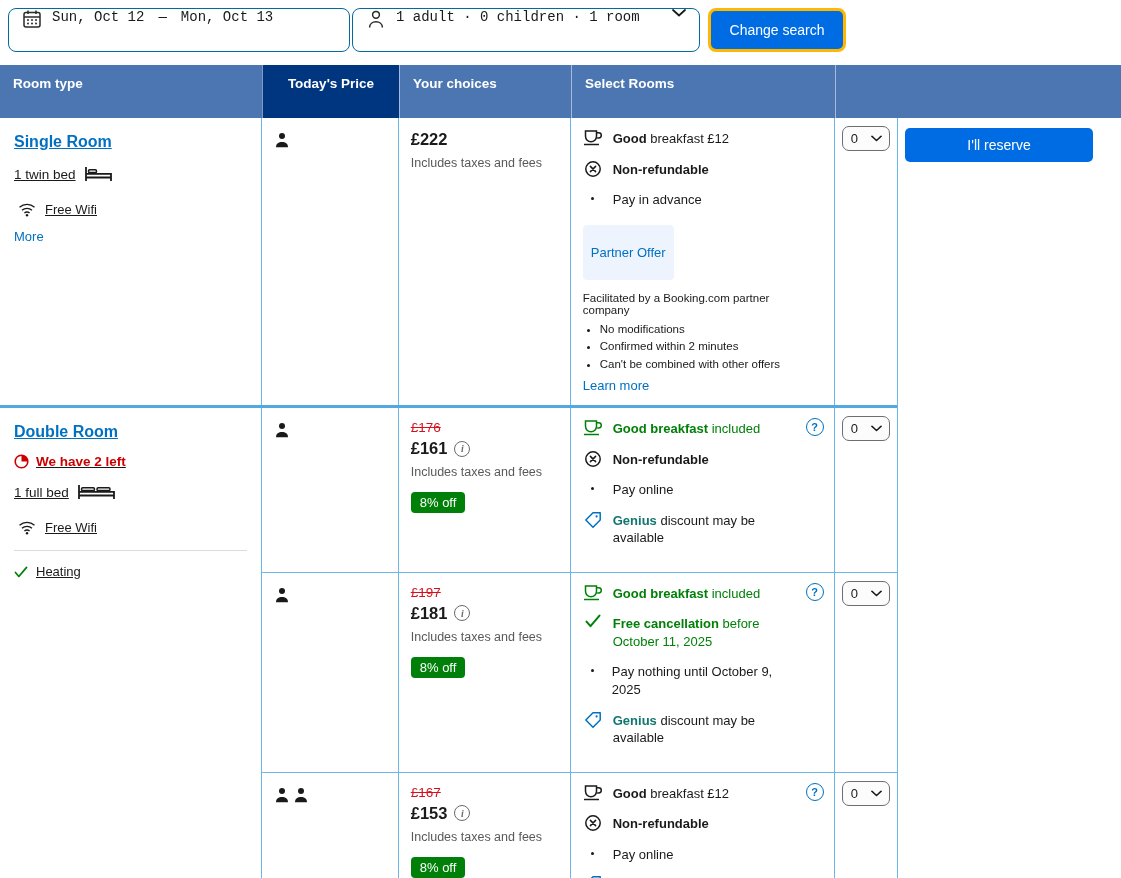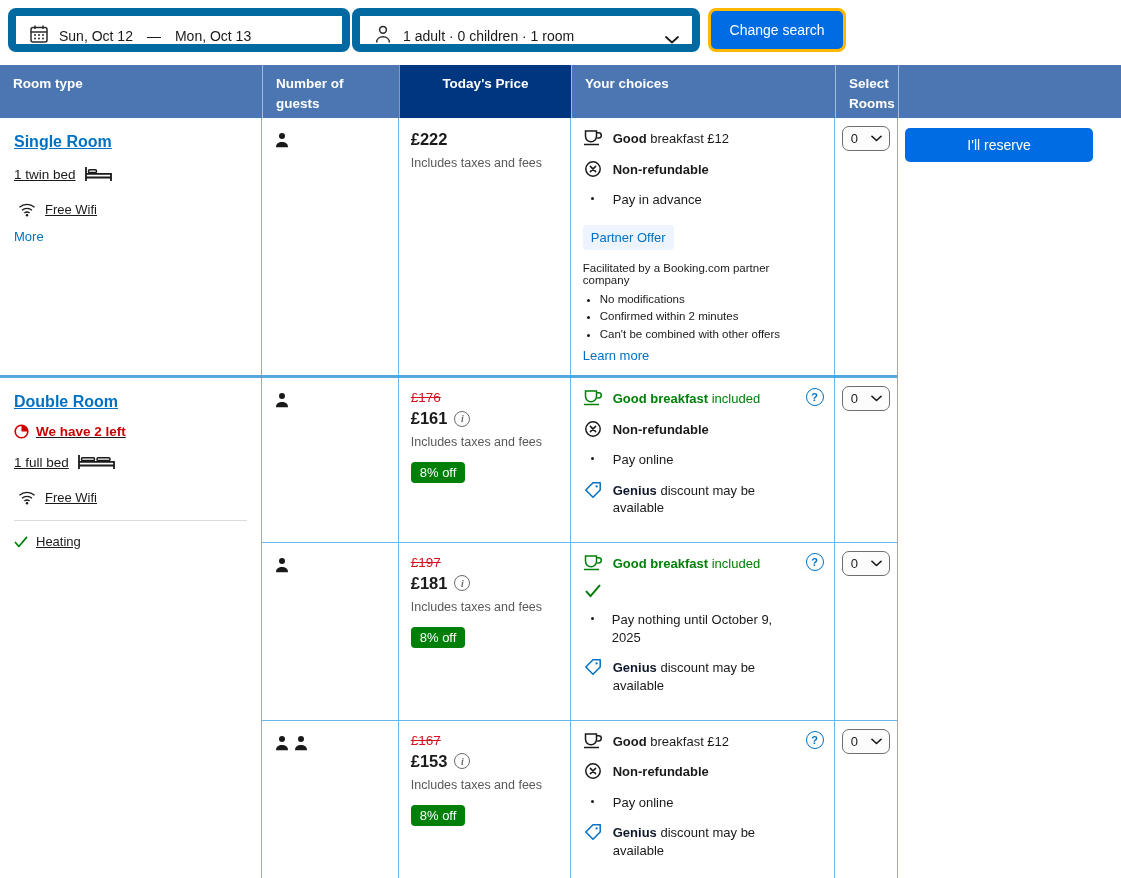--- a/index.html
+++ b/index.html
@@ -2,21 +2,21 @@
 <html><head>
 <meta charset="utf-8">
 <style>
   html,body{margin:0;padding:0;background:#fff;}
   body{width:1121px;height:878px;font-family:"Liberation Sans","DejaVu Sans",sans-serif;color:#1a1a1a;position:relative;overflow:hidden;}
   svg{display:block}
   .ic{flex:none}
 
   
   .searchbar{display:flex;align-items:stretch;padding:8px 0 0 8px;height:44px;}
-  .sfield{box-sizing:border-box;border:8px solid #0369a1;border-radius:8px;background:#fff;display:flex;align-items:flex-end;padding:0 13px;font-size:14px;color:#1a1a1a;}
+  .sfield{box-sizing:border-box;border:1px solid #0369a1;border-radius:8px;background:#fff;display:flex;align-items:flex-start;padding:0 13px;font-size:14px;color:#1a1a1a;font-family:Liberation Mono, monospace;}
   .datebox{width:342px;margin-right:2px;}
   .datebox .dash{margin:0 14px;color:#1a1a1a}
   .occbox{width:348px;}
   .occbox .occ-chev{margin-left:auto;color:#1a1a1a}
   .changebtn{box-sizing:border-box;margin-left:8px;width:138px;border:3px solid #ffb700;border-radius:8px;background:#006ce4;color:#fff;font-size:14px;display:flex;align-items:center;justify-content:center;cursor:pointer;font-family:inherit;}
   .cal-ic,.pers-ic{margin-right:10px;color:#2b2b2b}
 
   
   .thead{margin-top:13px;display:grid;grid-template-columns:262px 137px 172px 264px 63px 223px;background:#4c76b2;color:#fff;font-size:13.5px;font-weight:bold;height:53px;}
   .thead .th{box-sizing:border-box;padding:9px 10px 0 13px;border-left:1px solid rgba(255,255,255,.5);line-height:1.45;}
@@ -55,25 +55,25 @@
   .price{font-size:16.5px;font-weight:bold;display:flex;align-items:center;gap:7px;}
   .taxnote{margin-top:7px;font-size:12.5px;color:#595959;}
   .offbadge{display:inline-block;margin-top:13px;background:#008009;color:#fff;font-size:13px;padding:3px 9px;border-radius:4px;}
   .infoic{box-sizing:border-box;width:16px;height:16px;border:1.3px solid #6b6b6b;border-radius:50%;color:#6b6b6b;font-size:10px;display:inline-flex;align-items:center;justify-content:center;font-style:italic;font-family:"Liberation Serif",serif;cursor:pointer;}
 
   
   .cline{display:flex;align-items:flex-start;margin-bottom:13px;font-size:13px;line-height:1.35;}
   .cline .ic{width:20px;margin-right:10px;margin-top:-1px;}
   .green{color:#008009}
   .bold{font-weight:bold}
-  .genius-b{color:#0f172a;font-weight:bold}
+  .genius-b{color:#0f766e;font-weight:bold}
   .dot{width:20px;margin-right:10px;display:flex;justify-content:center;padding-top:6px;}
   .dot i{width:3px;height:3px;border-radius:50%;background:#1a1a1a;}
   .qic{box-sizing:border-box;position:absolute;top:10px;right:10px;width:18px;height:18px;border:1.5px solid #0071c2;border-radius:50%;color:#0071c2;font-size:11px;font-weight:bold;display:flex;align-items:center;justify-content:center;cursor:pointer;}
-  .pobadge{display:inline-block;background:#eef4fd;color:#0071c2;font-size:13px;padding:5px 8px;border-radius:4px;margin-top:3px;cursor:pointer;}
+  .pobadge{display:inline-block;background:#eef4fd;color:#0071c2;font-size:13px;padding:20px 8px;border-radius:4px;margin-top:3px;cursor:pointer;}
   .pofac{font-size:11.5px;margin-top:12px;}
   .polist{margin:5px 0 0 0;padding-left:17px;font-size:11.5px;line-height:1.55;}
   .learnmore{text-align:left;color:#0071c2;font-size:13px;margin-top:4px;margin-right:-16px;cursor:pointer;}
 
   
   .selwrap{box-sizing:border-box;width:48px;height:25px;border:1.5px solid #6e6e6e;border-radius:7px;background:#fcfcfc;display:flex;align-items:center;justify-content:space-between;padding:0 7px 0 8px;font-size:13px;cursor:pointer;}
 
   
   .g1 .optrow{min-height:234px;}
   .g2 .r1{min-height:120px}.g2 .r2{min-height:134px}.g2 .r3{min-height:124px}
@@ -164,21 +164,20 @@
     <span>1 adult · 0 children · 1 room</span>
     <svg class="occ-chev" width="14" height="8">
         <use href="#sym-chevron"></use>
       </svg>
   </div>
   <button class="changebtn">Change search</button>
 </div>
 
 <div class="thead">
   <div class="th">Room type</div>
-  <div class="th">Number of guests</div>
   <div class="th th-price">Today's Price</div>
   <div class="th">Your choices</div>
   <div class="th">Select Rooms</div>
   <div class="th"></div>
 </div>
 
 <div class="tbody">
   <div class="btable">
 
     <div class="roomgroup g1">
@@ -356,20 +355,21 @@
             <div class="cline">
               <svg class="ic" width="20" height="17" style="color:#008009">
                   <use href="#sym-cup"></use>
                 </svg>
               <span class="green"><span class="bold">Good breakfast</span><span> included</span></span>
             </div>
             <div class="cline">
               <svg class="ic" width="16" height="14" style="color:#008009">
                   <use href="#sym-check"></use>
                 </svg>
+              <span class="green"><span class="bold">Free cancellation</span><span> before October 11, 2025</span></span>
             </div>
             <div class="cline">
               <span class="dot">
                   <i></i>
                 </span>
               <span>Pay nothing until October 9, 2025</span>
             </div>
             <div class="cline">
               <svg class="ic" width="18" height="18" style="color:#0071c2">
                   <use href="#sym-tag"></use>

